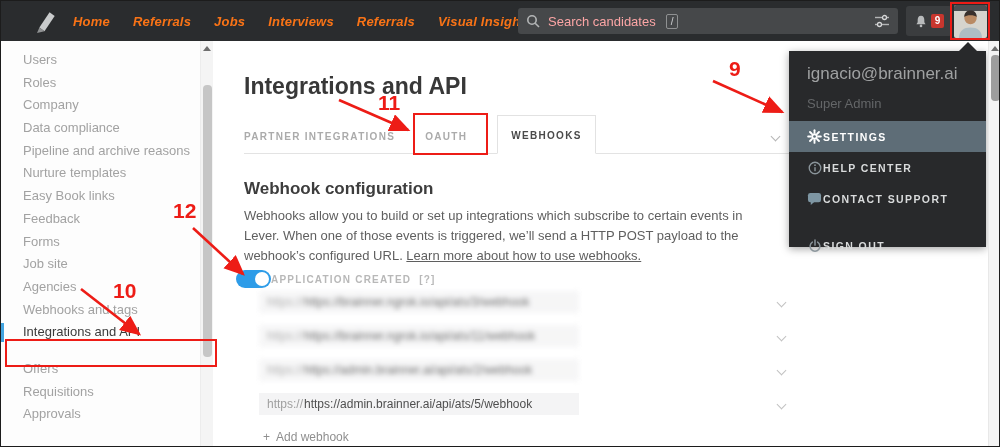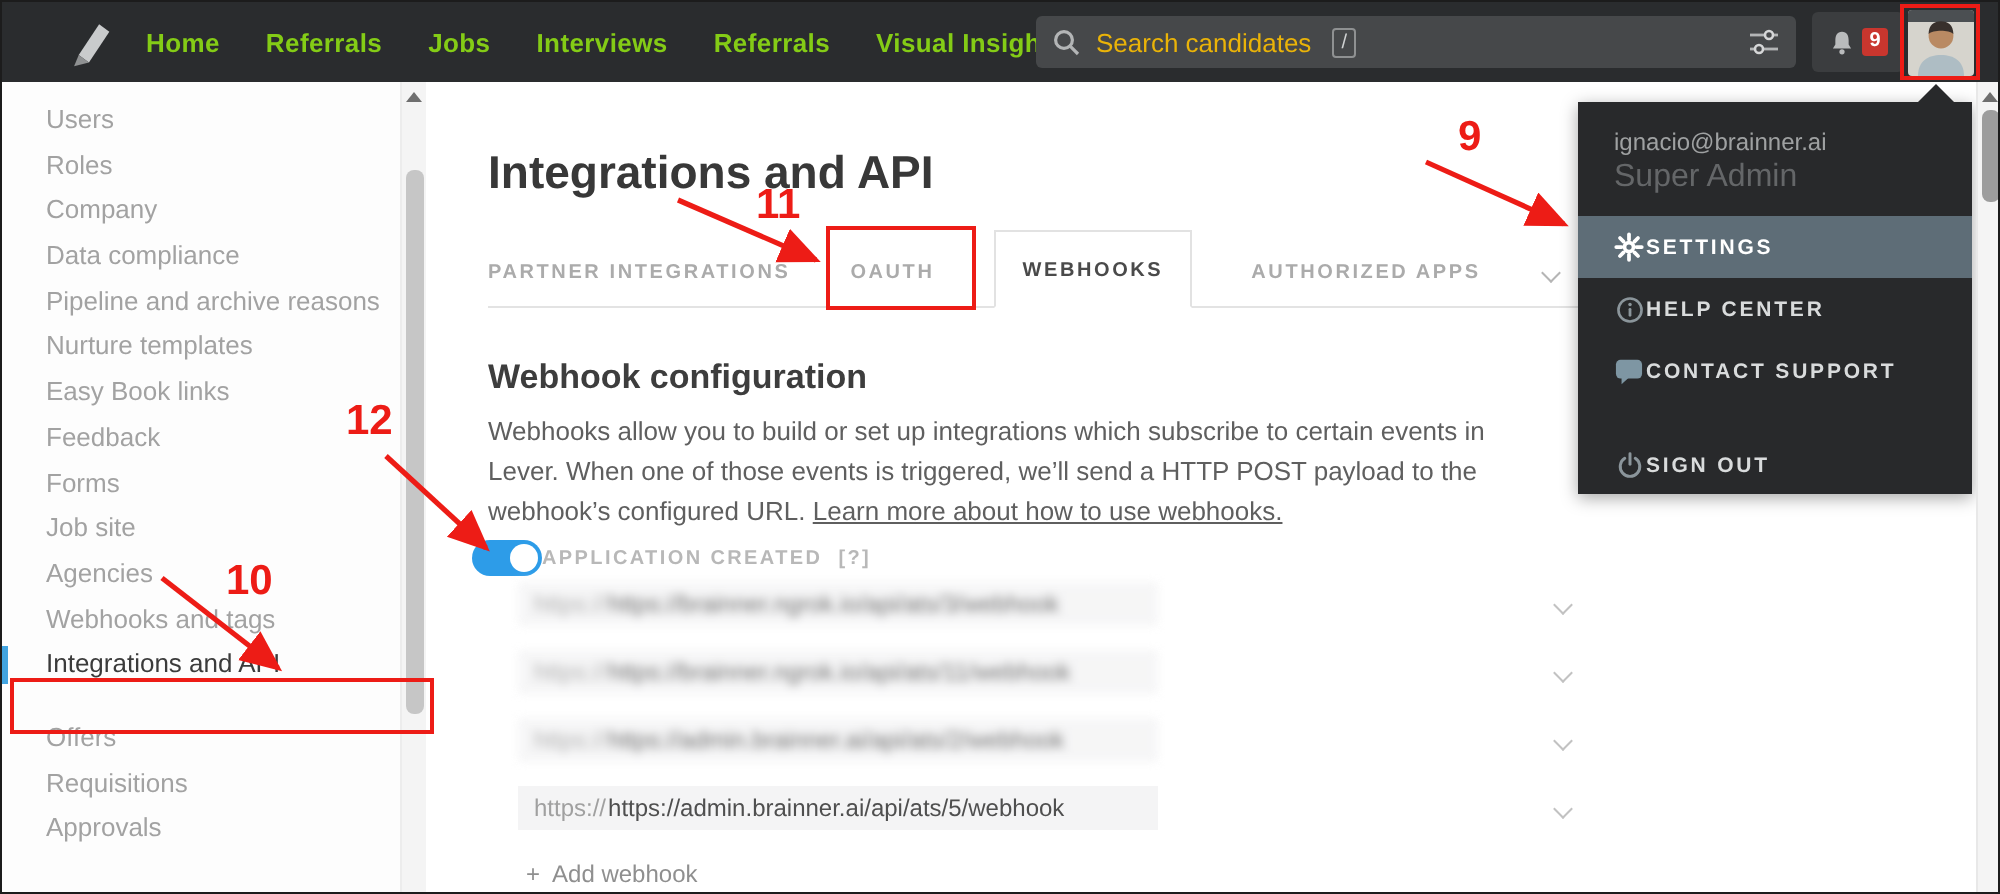--- a/index.html
+++ b/index.html
@@ -3,25 +3,25 @@
 <meta charset="utf-8">
 <style>
   html,body{margin:0;padding:0;background:#e9e9e9;}
   *{box-sizing:border-box;font-family:"Liberation Sans",sans-serif;}
   #app{position:relative;width:1000px;height:447px;background:#fff;overflow:hidden;border:1px solid #1c1c1c;}
 
   
   .navbar{position:absolute;left:0;top:0;width:1000px;height:40px;background:#2a2c2e;display:flex;align-items:center;z-index:5;}
   .logo{margin-left:30px;width:26px;height:26px;flex:0 0 auto;}
   .nav-links{display:flex;align-items:center;gap:23px;margin-left:16px;}
-  .nav-link{color:#84cc16;font-size:13px;font-weight:700;cursor:pointer;white-space:nowrap;letter-spacing:.2px;}
+  .nav-link{color:#f97316;font-size:13px;font-weight:700;cursor:pointer;white-space:nowrap;letter-spacing:.2px;font-style:italic;}
   .nav-more{display:flex;align-items:center;gap:6px;color:#efefef;font-size:13px;font-weight:700;cursor:pointer;}
   .nav-more .chev{color:#a9abac;margin-top:-3px;}
   .searchbox{position:absolute;left:517px;top:7px;width:380px;height:26px;background:#46484a;border-radius:3px;display:flex;align-items:center;padding:0 8px;}
-  .searchbox .ph{color:#eab308;font-size:13px;margin-left:8px;}
+  .searchbox .ph{color:#fca5a5;font-size:13px;margin-left:8px;}
   .key-badge{margin-left:10px;border:1px solid #8f9192;border-radius:2px;color:#d0d2d3;font-size:10px;padding:0 4px;line-height:13px;}
   .sliders{margin-left:auto;}
   .bell-wrap{position:absolute;left:905px;top:5px;width:46px;height:30px;background:#3b3d3f;border-radius:3px;display:flex;align-items:center;justify-content:center;gap:3px;cursor:pointer;}
   .badge{background:#c9362e;color:#fff;font-size:10px;font-weight:700;border-radius:2px;padding:1px 4px;line-height:12px;}
   .avatar{position:absolute;left:953px;top:4px;width:33px;height:33px;border-radius:2px;overflow:hidden;cursor:pointer;}
 
   
   .sidebar{position:absolute;left:0;top:40px;width:199px;height:407px;background:#fdfdfd;}
   .side-list{list-style:none;margin:0;padding:8px 0 0 0;}
   .side-item{height:22.7px;line-height:22.7px;padding-left:22px;font-size:13px;color:#a2a2a2;cursor:pointer;position:relative;white-space:nowrap;}
@@ -59,22 +59,22 @@
   .blur{filter:blur(2.4px);opacity:.8;}
   .hook-chev{margin-left:auto;margin-right:6px;color:#c2c2c2;cursor:pointer;}
   .add-hook{position:absolute;left:49px;top:389px;font-size:12px;color:#8f8f8f;cursor:pointer;display:flex;gap:6px;align-items:center;}
 
   .chev{display:inline-block;width:7px;height:7px;border-right:1.6px solid currentColor;border-bottom:1.6px solid currentColor;transform:rotate(45deg);}
 
   
   .dropdown{position:absolute;left:788px;top:50px;width:197px;height:196px;background:#28292b;z-index:50;box-shadow:0 2px 8px rgba(0,0,0,.35);}
   .dd-caret{position:absolute;left:958px;top:41px;width:0;height:0;border-left:9px solid transparent;border-right:9px solid transparent;border-bottom:9px solid #28292b;z-index:51;}
   .dd-head{padding:13px 18px 10px;}
-  .dd-email{color:#9fa1a2;font-size:12px;}
-  .dd-role{color:#646668;font-size:16px;margin-top:2px;}
+  .dd-email{color:#9fa1a2;font-size:17px;}
+  .dd-role{color:#646668;font-size:13px;margin-top:12px;}
   .menu-item{display:flex;align-items:center;gap:1px;padding:0 18px;height:31px;cursor:pointer;}
   .menu-item.active{background:#5e6d77;}
   .menu-label{color:#d9dbdc;font-size:10.5px;font-weight:700;letter-spacing:1.4px;}
   .menu-item.active .menu-label{color:#ffffff;}
   .mi-icon{width:15px;height:15px;flex:0 0 auto;display:flex;align-items:center;justify-content:center;}
   .dd-gap{height:16px;}
 
   
   .anno{position:absolute;z-index:100;pointer-events:none;}
   .anno-num{color:#ed1c16;font-size:21px;font-weight:800;}
@@ -168,21 +168,20 @@
 
   <div class="content">
     <h1 class="page-title">Integrations and API</h1>
 
     <div class="tabs">
       <span class="tab">PARTNER INTEGRATIONS</span>
       <span class="tab">OAUTH</span>
       <span class="tab-card">
         <span class="tab">WEBHOOKS</span>
       </span>
-      <span class="tab">AUTHORIZED APPS</span>
     </div>
     <span class="tabs-overflow chev"></span>
 
     <h2 class="section-title">Webhook configuration</h2>
 
     <p class="para"><span>Webhooks allow you to build or set up integrations which subscribe to certain events in Lever. When one of those events is triggered, we’ll send a HTTP POST payload to the webhook’s configured URL. </span><a>Learn more about how to use webhooks.</a></p>
 
     <div class="toggle-row">
       <div class="toggle">
           <div class="knob"></div>

